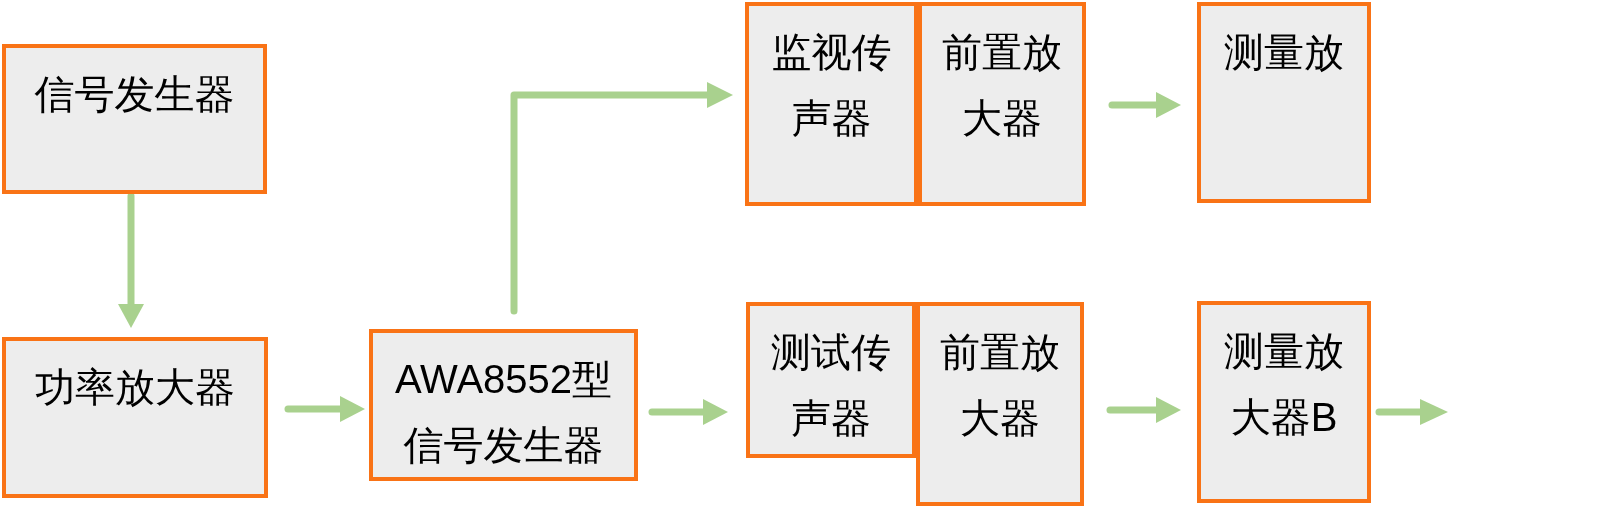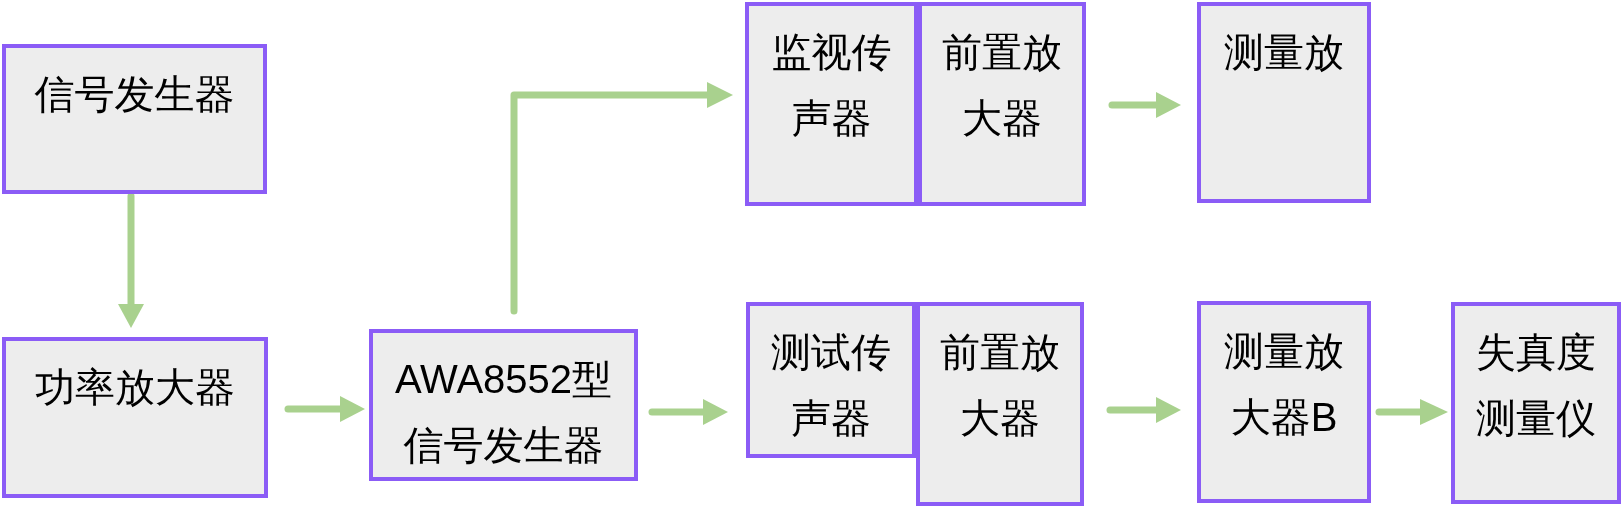--- a/index.html
+++ b/index.html
@@ -12,21 +12,21 @@
     position: relative;
     width: 1624px;
     height: 508px;
     background: #ffffff;
     overflow: hidden;
   }
   .box {
     position: absolute;
     box-sizing: border-box;
     background: #ededed;
-    border: 4px solid #8b5cf6;
+    border: 4px solid #f97316;
     color: #000000;
     font-size: 40px;
     line-height: 66px;
     text-align: center;
     padding-top: 13px;
     white-space: nowrap;
   }
   .box .line { display: block; }
   
   .b-signal     { left: 2px;    top: 44px;  width: 265px; height: 150px; }
@@ -125,18 +125,14 @@
   <div class="box b-preamp-b">
     <span class="line">前置放</span>
     <span class="line">大器</span>
   </div>
 
   <div class="box b-measb">
     <span class="line">测量放</span>
     <span class="line">大器B</span>
   </div>
 
-  <div class="box b-distortion">
-    <span class="line">失真度</span>
-    <span class="line">测量仪</span>
-  </div>
 
 </div>
 
 </body></html>

